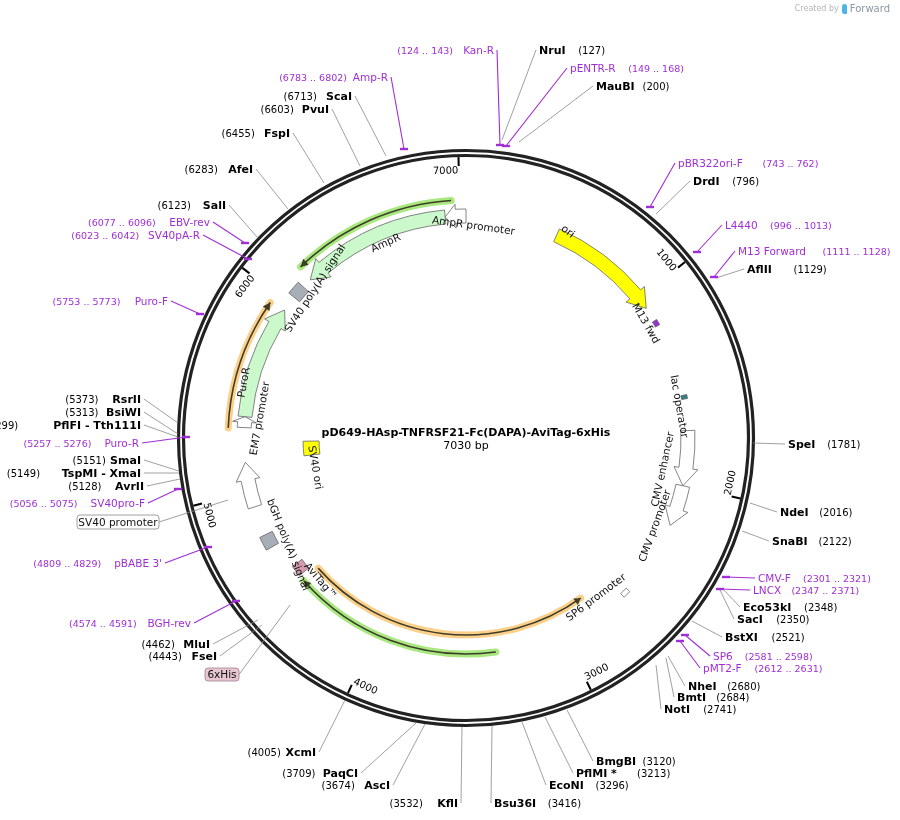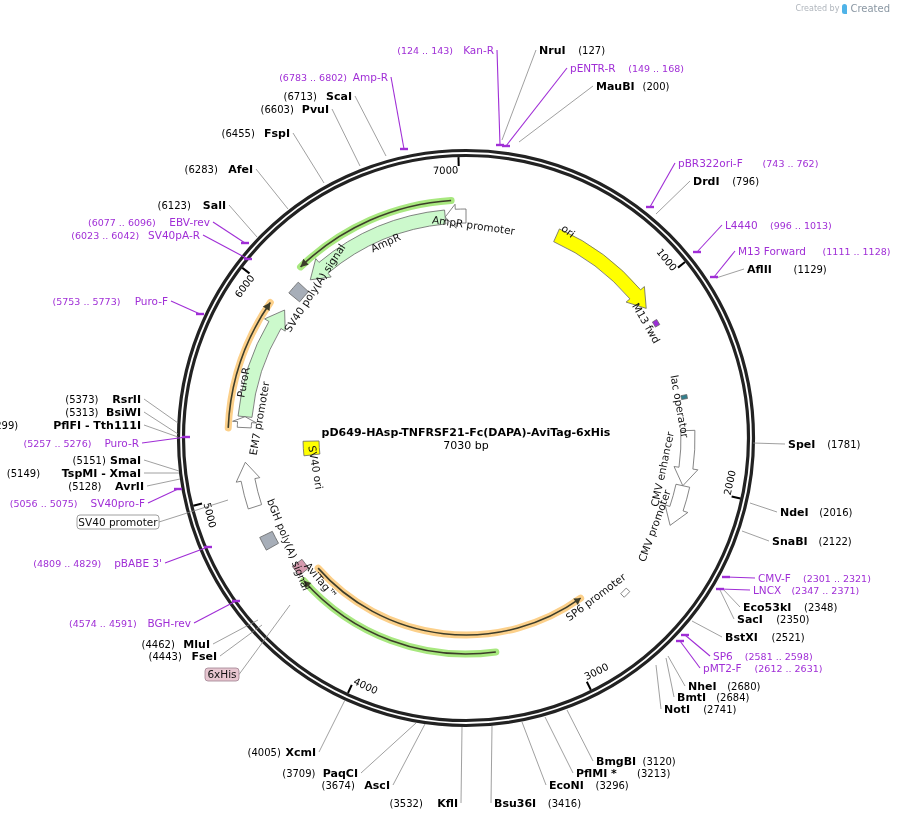--- a/index.html
+++ b/index.html
@@ -20,21 +20,21 @@
   .tick-label { font-size: 10px; fill: #000; }
   .title { font-weight: bold; font-size: 11px; fill: #000; }
   .subtitle { font-size: 11px; fill: #000; }
 </style>
 </head>
 <body>
 
 <div class="credit">
   <span>Created by</span>
   <span class="logo"></span>
-  <span class="brand">Created</span>
+  <span class="brand">Forward</span>
 </div>
 
 <svg id="map" width="900" height="820" viewBox="0 0 900 820">
   <g id="backbone">
       <circle cx="466" cy="438" r="287.5" fill="none" stroke="#222222" stroke-width="3.2"></circle>
       <circle cx="466" cy="438" r="282.5" fill="none" stroke="#222222" stroke-width="3.2"></circle>
     </g>
   <g id="ticks">
       <line x1="685.0219423957383" y1="261.95912761748235" x2="678.0070047389354" y2="267.59744737350604" stroke="#000" stroke-width="2"></line>
       <text class="tick-label" x="666.3869155786133" y="260.04190362647245" text-anchor="middle" transform="rotate(51.20910384068279 666.3869155786133 260.04190362647245)" dominant-baseline="middle">1000</text>

